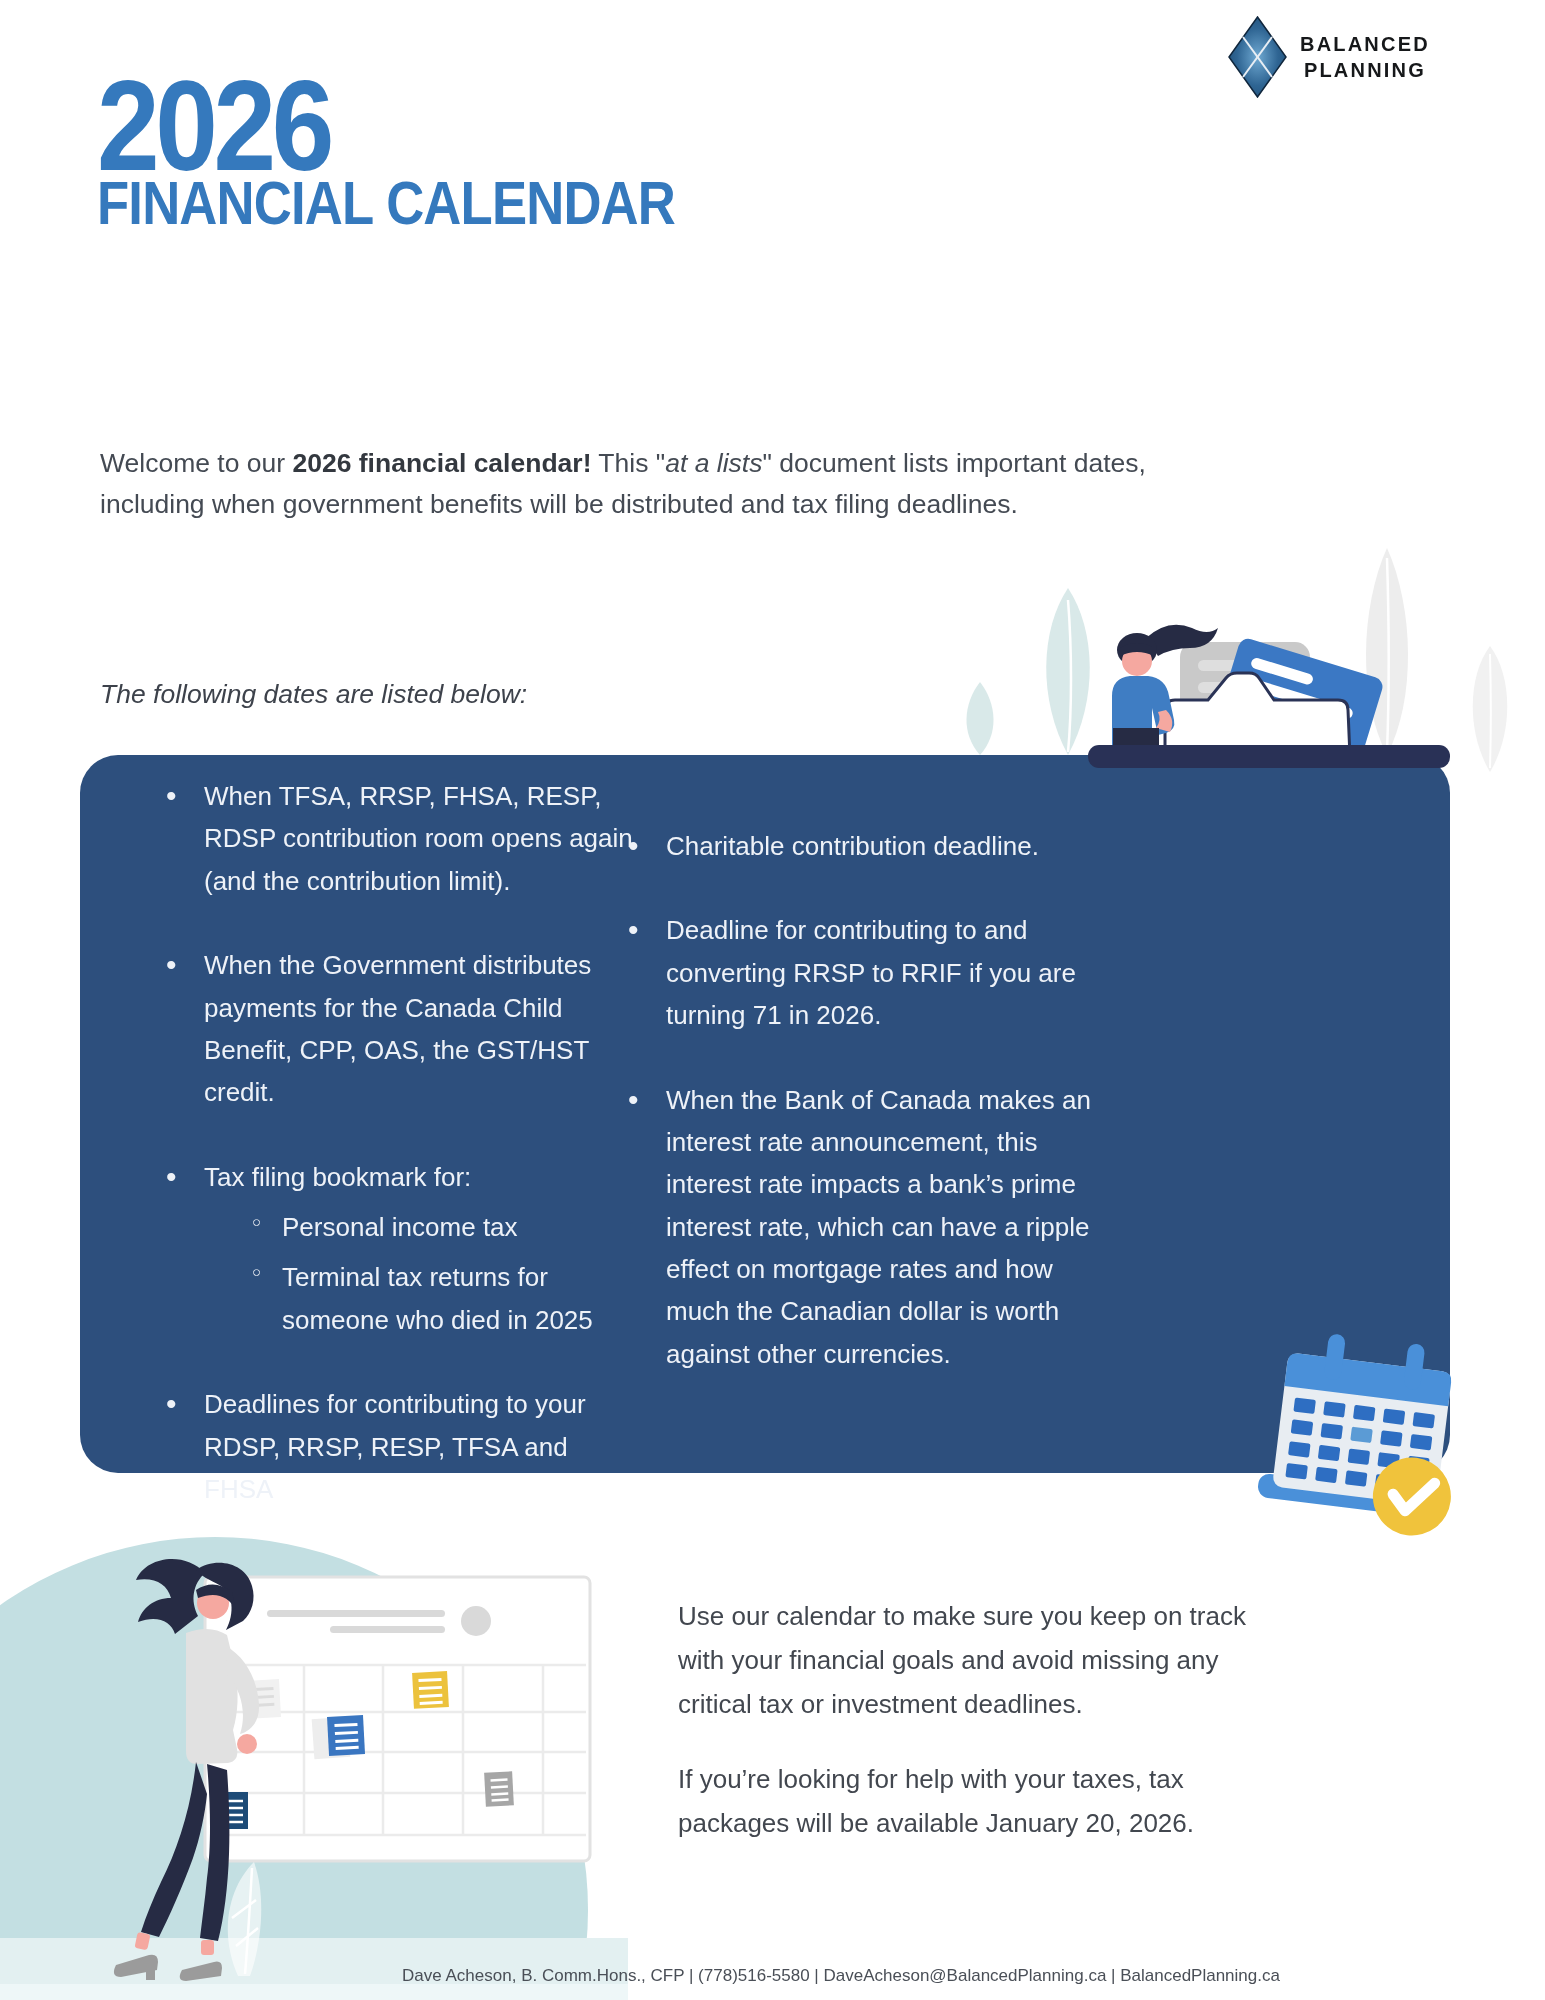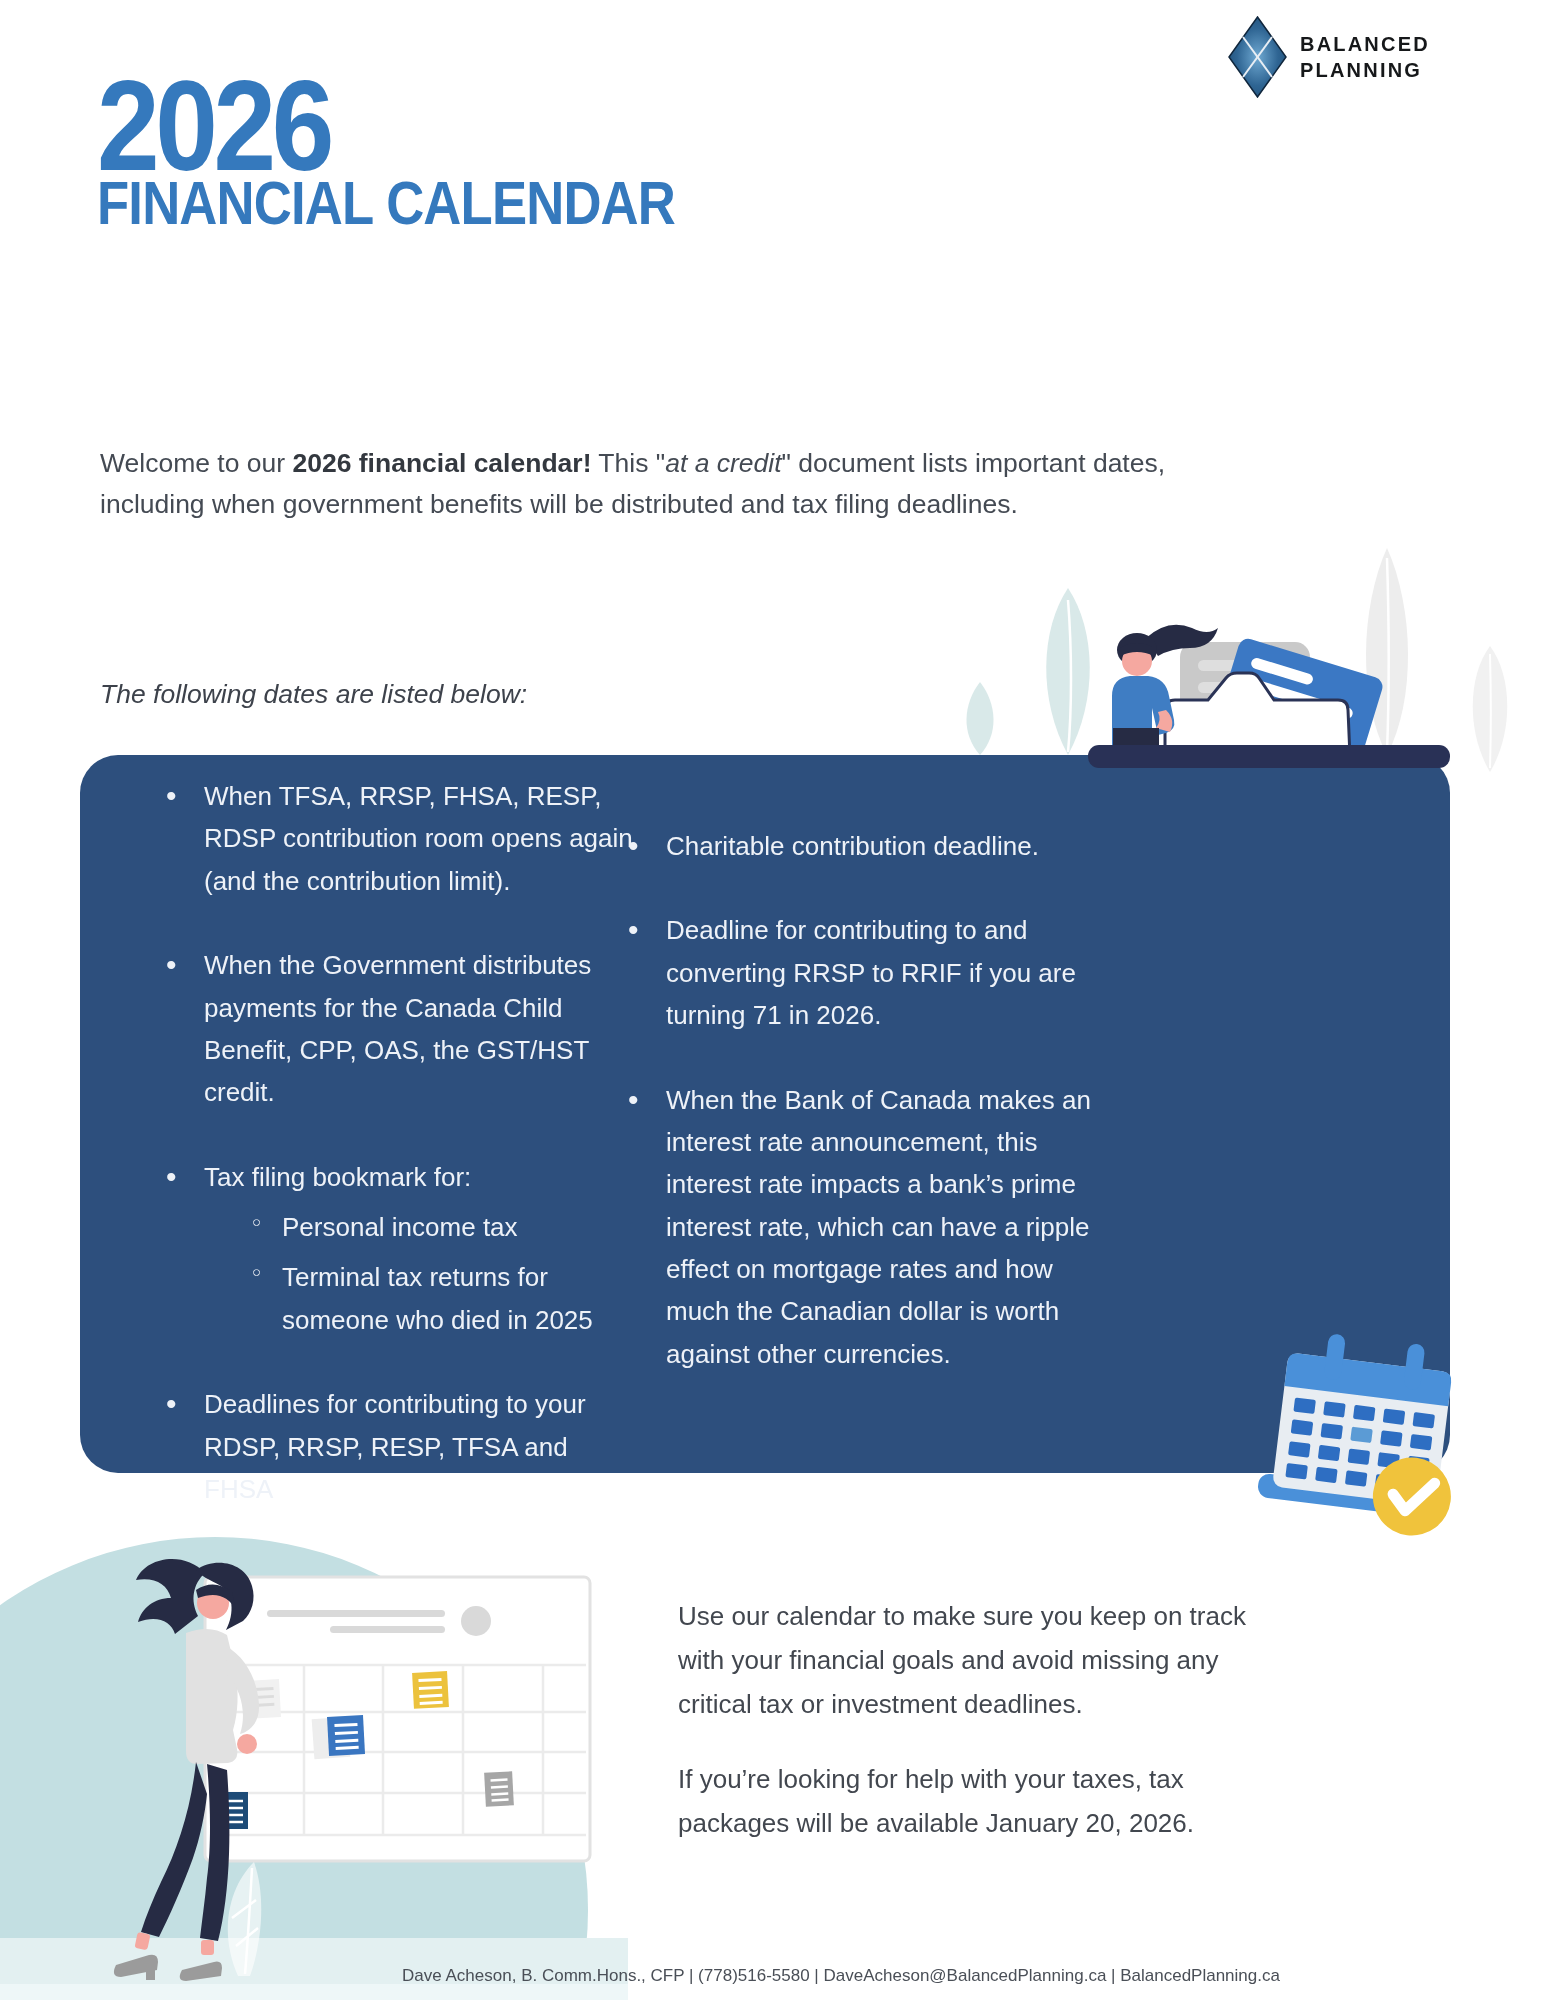--- a/index.html
+++ b/index.html
@@ -1,20 +1,20 @@
 <!DOCTYPE html>
 <html><head>
 <meta charset="utf-8">
 <style>
   html,body{margin:0;padding:0;background:#ffffff;}
   .page{position:relative;width:1545px;height:2000px;background:#fff;overflow:hidden;
         font-family:"Liberation Sans","DejaVu Sans",sans-serif;color:#444a53;}
 
   
-  .logo{position:absolute;left:1228px;top:16px;display:flex;align-items:center;gap:13px;}
+  .logo{position:absolute;left:1228px;top:16px;display:flex;align-items:center;gap:13px;text-align:center;}
   .logo-text{font-size:20px;font-weight:700;letter-spacing:2.2px;line-height:1.32;color:#16181a;}
   .logo-text span{display:block;}
 
   
   .year{position:absolute;left:97px;top:62px;font-size:128px;font-weight:700;color:#3579bd;
         line-height:1;letter-spacing:-5px;transform:scaleX(.88);transform-origin:0 0;}
   .h-title{position:absolute;left:97px;top:172px;font-size:62px;font-weight:700;color:#3579bd;
         line-height:1;letter-spacing:-1px;transform:scaleX(.85);transform-origin:0 0;white-space:nowrap;}
 
   
@@ -78,21 +78,21 @@
     </svg>
     <div class="logo-text">
       <span>BALANCED</span>
       <span>PLANNING</span>
     </div>
   </div>
 
   <div class="year">2026</div>
   <div class="h-title">FINANCIAL CALENDAR</div>
 
-  <p class="p1"><span>Welcome to our </span><b>2026 financial calendar!</b><span> This "</span><i>at a credit</i><span>" document lists important dates, including when government benefits will be distributed and tax filing deadlines.</span></p>
+  <p class="p1"><span>Welcome to our </span><b>2026 financial calendar!</b><span> This "</span><i>at a lists</i><span>" document lists important dates, including when government benefits will be distributed and tax filing deadlines.</span></p>
   <p class="p3">The following dates are listed below:</p>
 
   <svg class="hero" width="816" height="312" viewBox="0 0 816 312">
 
     <path d="M340 295 C310 240 312 170 340 128 C368 170 370 240 340 295 Z" fill="#d9e9e9"></path>
     <path d="M340 140 C344 190 344 250 340 292" stroke="#ffffff" stroke-width="2.5" fill="none"></path>
     <path d="M252 295 C233 274 235 244 252 222 C269 244 271 274 252 295 Z" fill="#d9e9e9"></path>
 
     <path d="M659 295 C630 240 632 148 659 88 C686 148 688 240 659 295 Z" fill="#ededed"></path>
     <path d="M659 98 C661 160 661 240 659 292" stroke="#ffffff" stroke-width="2.5" fill="none"></path>

